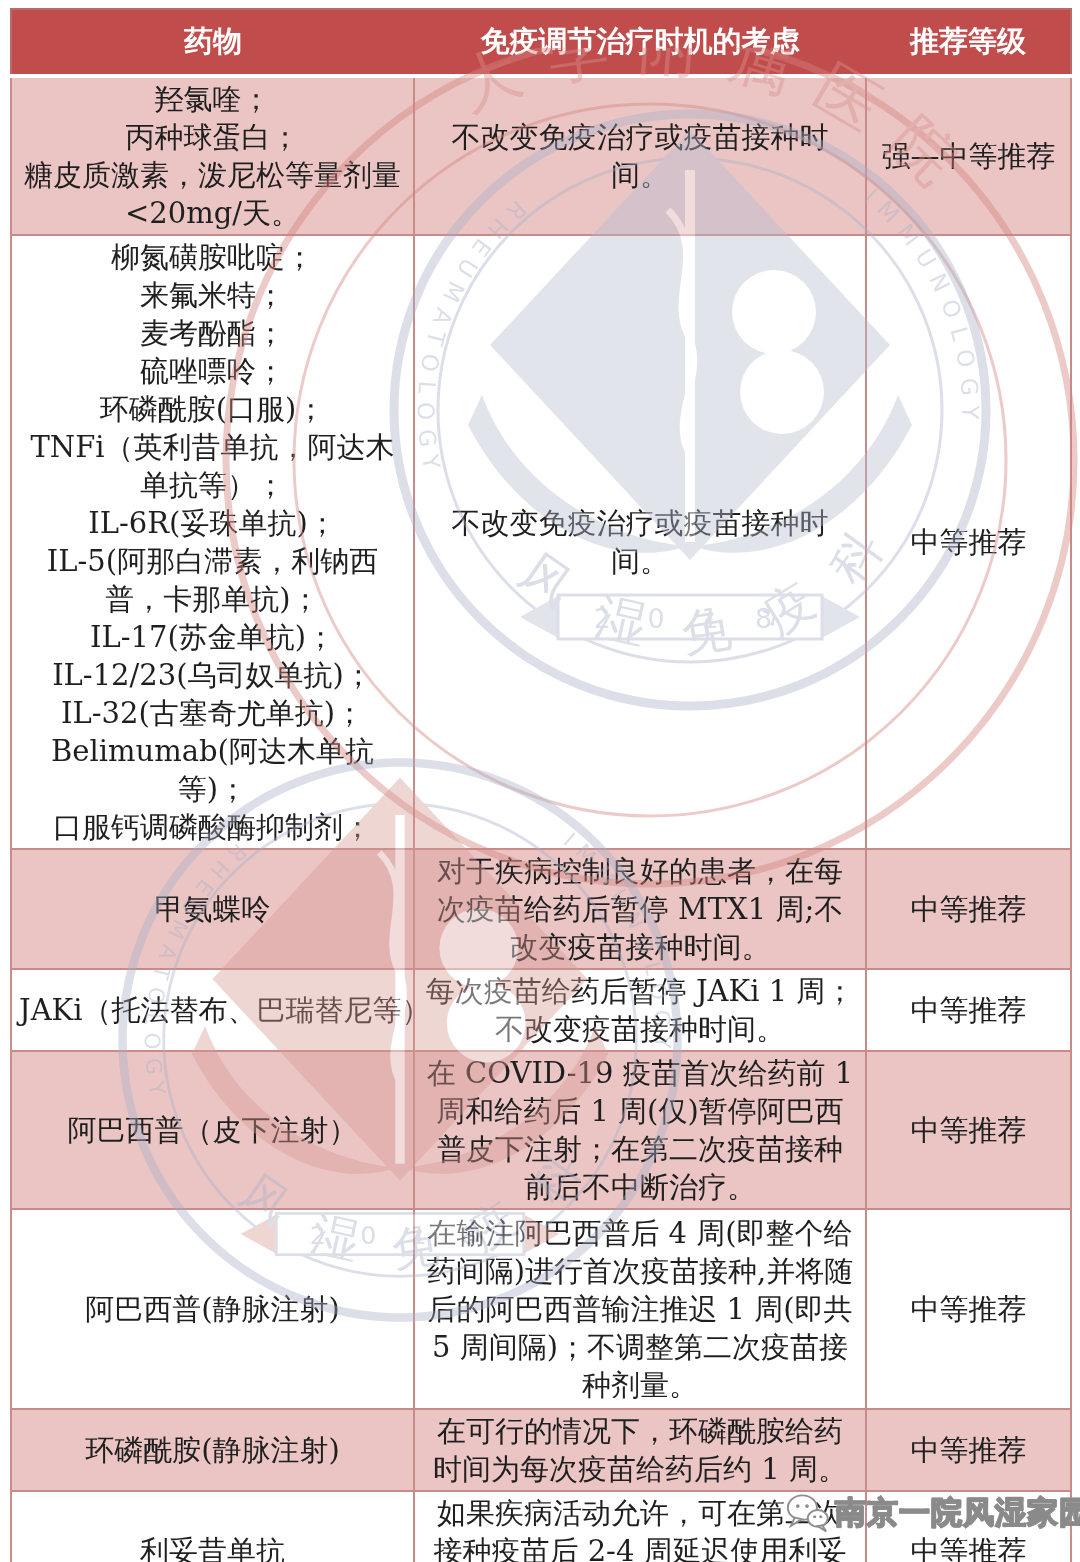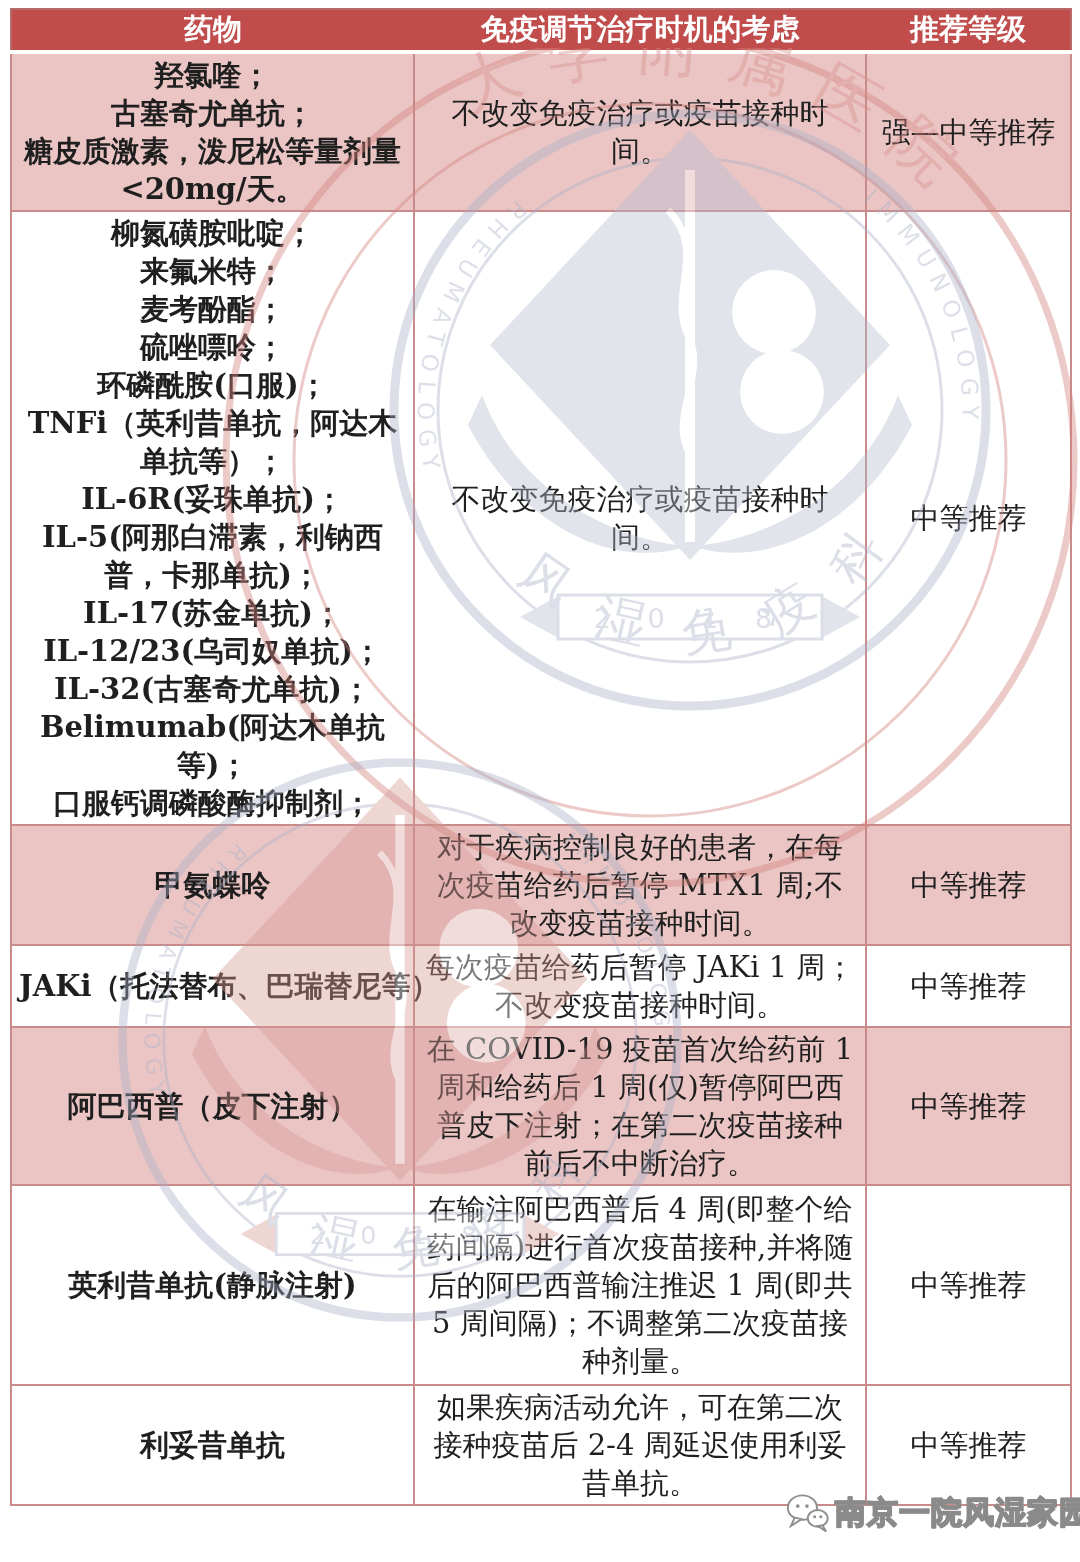--- a/index.html
+++ b/index.html
@@ -9,28 +9,28 @@
   }
   
   table.main{
     position:absolute;left:10px;top:8px;width:1060px;
     border-collapse:collapse;table-layout:fixed;
     border:2px solid #b96b6b;z-index:0;
   }
   col.c1{width:403px}col.c2{width:452px}col.c3{width:205px}
   th{
     background:#c04c4c;color:#ffffff;font-size:29px;font-weight:bold;
-    height:38px;padding:0;border:none;border-bottom:4px solid #ffffff;
+    height:38px;padding:12px;border:none;border-bottom:4px solid #ffffff;
   }
   td{
     border:2px solid #c98a8a;text-align:center;vertical-align:middle;
     font-size:29px;line-height:38px;color:#1f1f1f;padding:2px 10px;
     background:#ffffff;
   }
-  td.drug{padding:2px 7px;font-weight:bold;}
+  td.drug{padding:2px 7px;}
   tr.pink td{background:#eac5c4;}
   tr.hr1{height:157px}tr.hr2{height:596px}tr.hr3{height:113px}tr.hr4{height:80px}
   tr.hr5{height:158px}tr.hr6{height:200px}tr.hr7{height:80px}tr.hr8{height:112px}
   td .ct{position:relative;z-index:2;}
   td.one .ct div{white-space:nowrap;}
   
   .wm-layer{position:absolute;left:0;top:48px;width:1080px;height:1509px;overflow:hidden;
             z-index:1;pointer-events:none;}
   svg.wm{position:absolute;}
   svg.seal{opacity:.40}
@@ -142,21 +142,21 @@
         <th>药物</th>
         <th>免疫调节治疗时机的考虑</th>
         <th>推荐等级</th>
       </tr>
     </thead>
     <tbody>
       <tr class="hr1 pink">
         <td class="drug">
             <div class="ct">
               <div>羟氯喹；</div>
-              <div>古塞奇尤单抗；</div>
+              <div>丙种球蛋白；</div>
               <div>糖皮质激素，泼尼松等量剂量</div>
               <div>&lt;20mg/天。</div>
             </div>
           </td>
         <td class="cons">
             <div class="ct">不改变免疫治疗或疫苗接种时间。</div>
           </td>
         <td class="grade">
             <div class="ct">强—中等推荐</div>
           </td>
@@ -221,25 +221,38 @@
         <td class="cons">
             <div class="ct">在 COVID-19 疫苗首次给药前 1 周和给药后 1 周(仅)暂停阿巴西普皮下注射；在第二次疫苗接种前后不中断治疗。</div>
           </td>
         <td class="grade">
             <div class="ct">中等推荐</div>
           </td>
       </tr>
       <tr class="hr6">
         <td class="drug one">
             <div class="ct">
-              <div>英利昔单抗(静脉注射)</div>
+              <div>阿巴西普(静脉注射)</div>
             </div>
           </td>
         <td class="cons">
             <div class="ct">在输注阿巴西普后 4 周(即整个给药间隔)进行首次疫苗接种,并将随后的阿巴西普输注推迟 1 周(即共 5 周间隔)；不调整第二次疫苗接种剂量。</div>
+          </td>
+        <td class="grade">
+            <div class="ct">中等推荐</div>
+          </td>
+      </tr>
+      <tr class="hr7 pink">
+        <td class="drug one">
+            <div class="ct">
+              <div>环磷酰胺(静脉注射)</div>
+            </div>
+          </td>
+        <td class="cons">
+            <div class="ct">在可行的情况下，环磷酰胺给药时间为每次疫苗给药后约 1 周。</div>
           </td>
         <td class="grade">
             <div class="ct">中等推荐</div>
           </td>
       </tr>
       <tr class="hr8">
         <td class="drug one">
             <div class="ct">
               <div>利妥昔单抗</div>
             </div>

